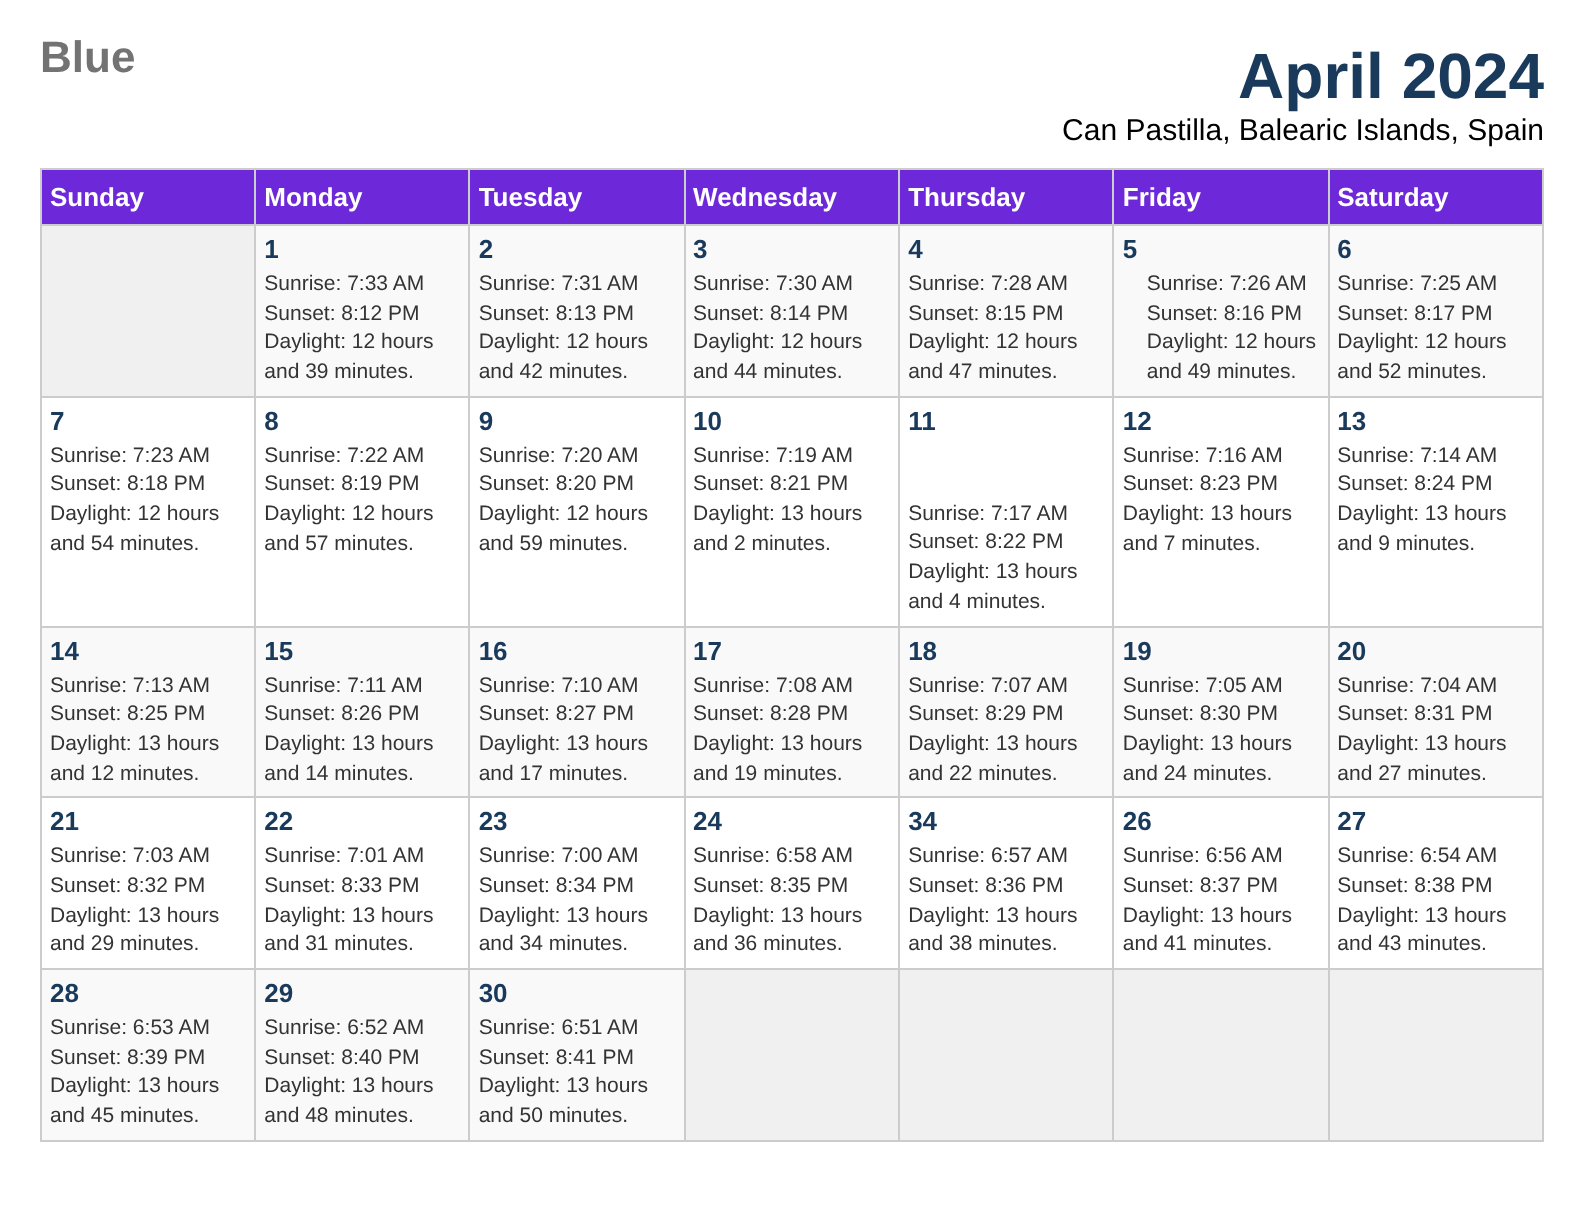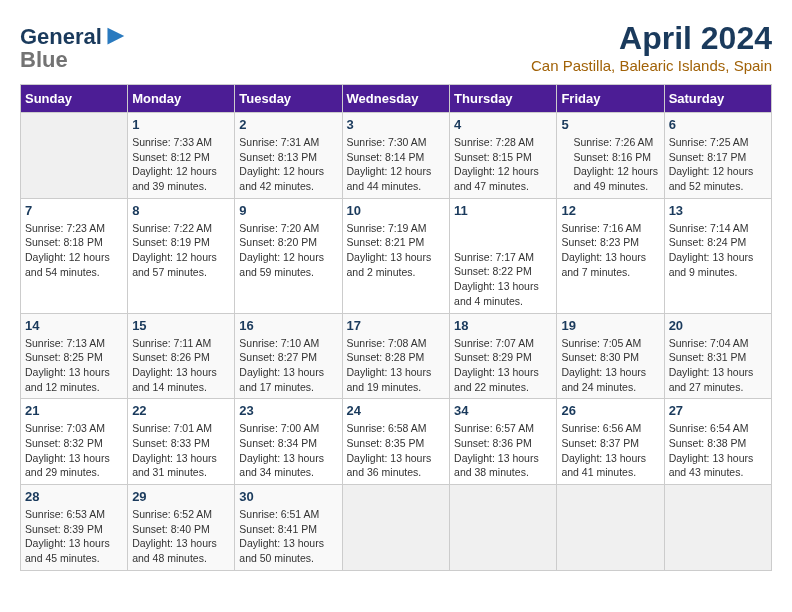--- a/index.html
+++ b/index.html
@@ -30,29 +30,29 @@
     .title-block {
       text-align: right;
     }
     .month-title {
       font-size: 32px;
       font-weight: bold;
       color: #1a3a5c;
     }
     .location-title {
       font-size: 15px;
-      color: #a16207;
+      color: #000000;
     }
     table {
       width: 100%;
       border-collapse: collapse;
       font-size: 11px;
     }
     thead tr th {
-      background-color: #4c1d95;
+      background-color: #6d28d9;
       color: #fff;
       padding: 6px 4px;
       text-align: left;
       font-size: 13px;
       font-weight: bold;
       border: 1px solid #ccc;
     }
     tbody tr td {
       border: 1px solid #ccc;
       vertical-align: top;
@@ -78,25 +78,20 @@
     }
     .empty-cell {
       background: #f0f0f0 !important;
     }
   </style>
 </head>
 <body>
 
 <div class="header">
   <div class="logo">
-    <div style="display:flex; align-items:center;">
-      <span class="logo-text">
-        <span style="color:#1a3a5c;">General</span><span style="color:#2a7abf; font-size:28px;">►</span>
-      </span>
-    </div>
     <div style="font-size:22px; font-weight:bold; color:#737373; margin-top:-4px;">Blue</div>
   </div>
   <div class="title-block">
     <div class="month-title">April 2024</div>
     <div class="location-title">Can Pastilla, Balearic Islands, Spain</div>
   </div>
 </div>
 
 <table>
   <thead>

